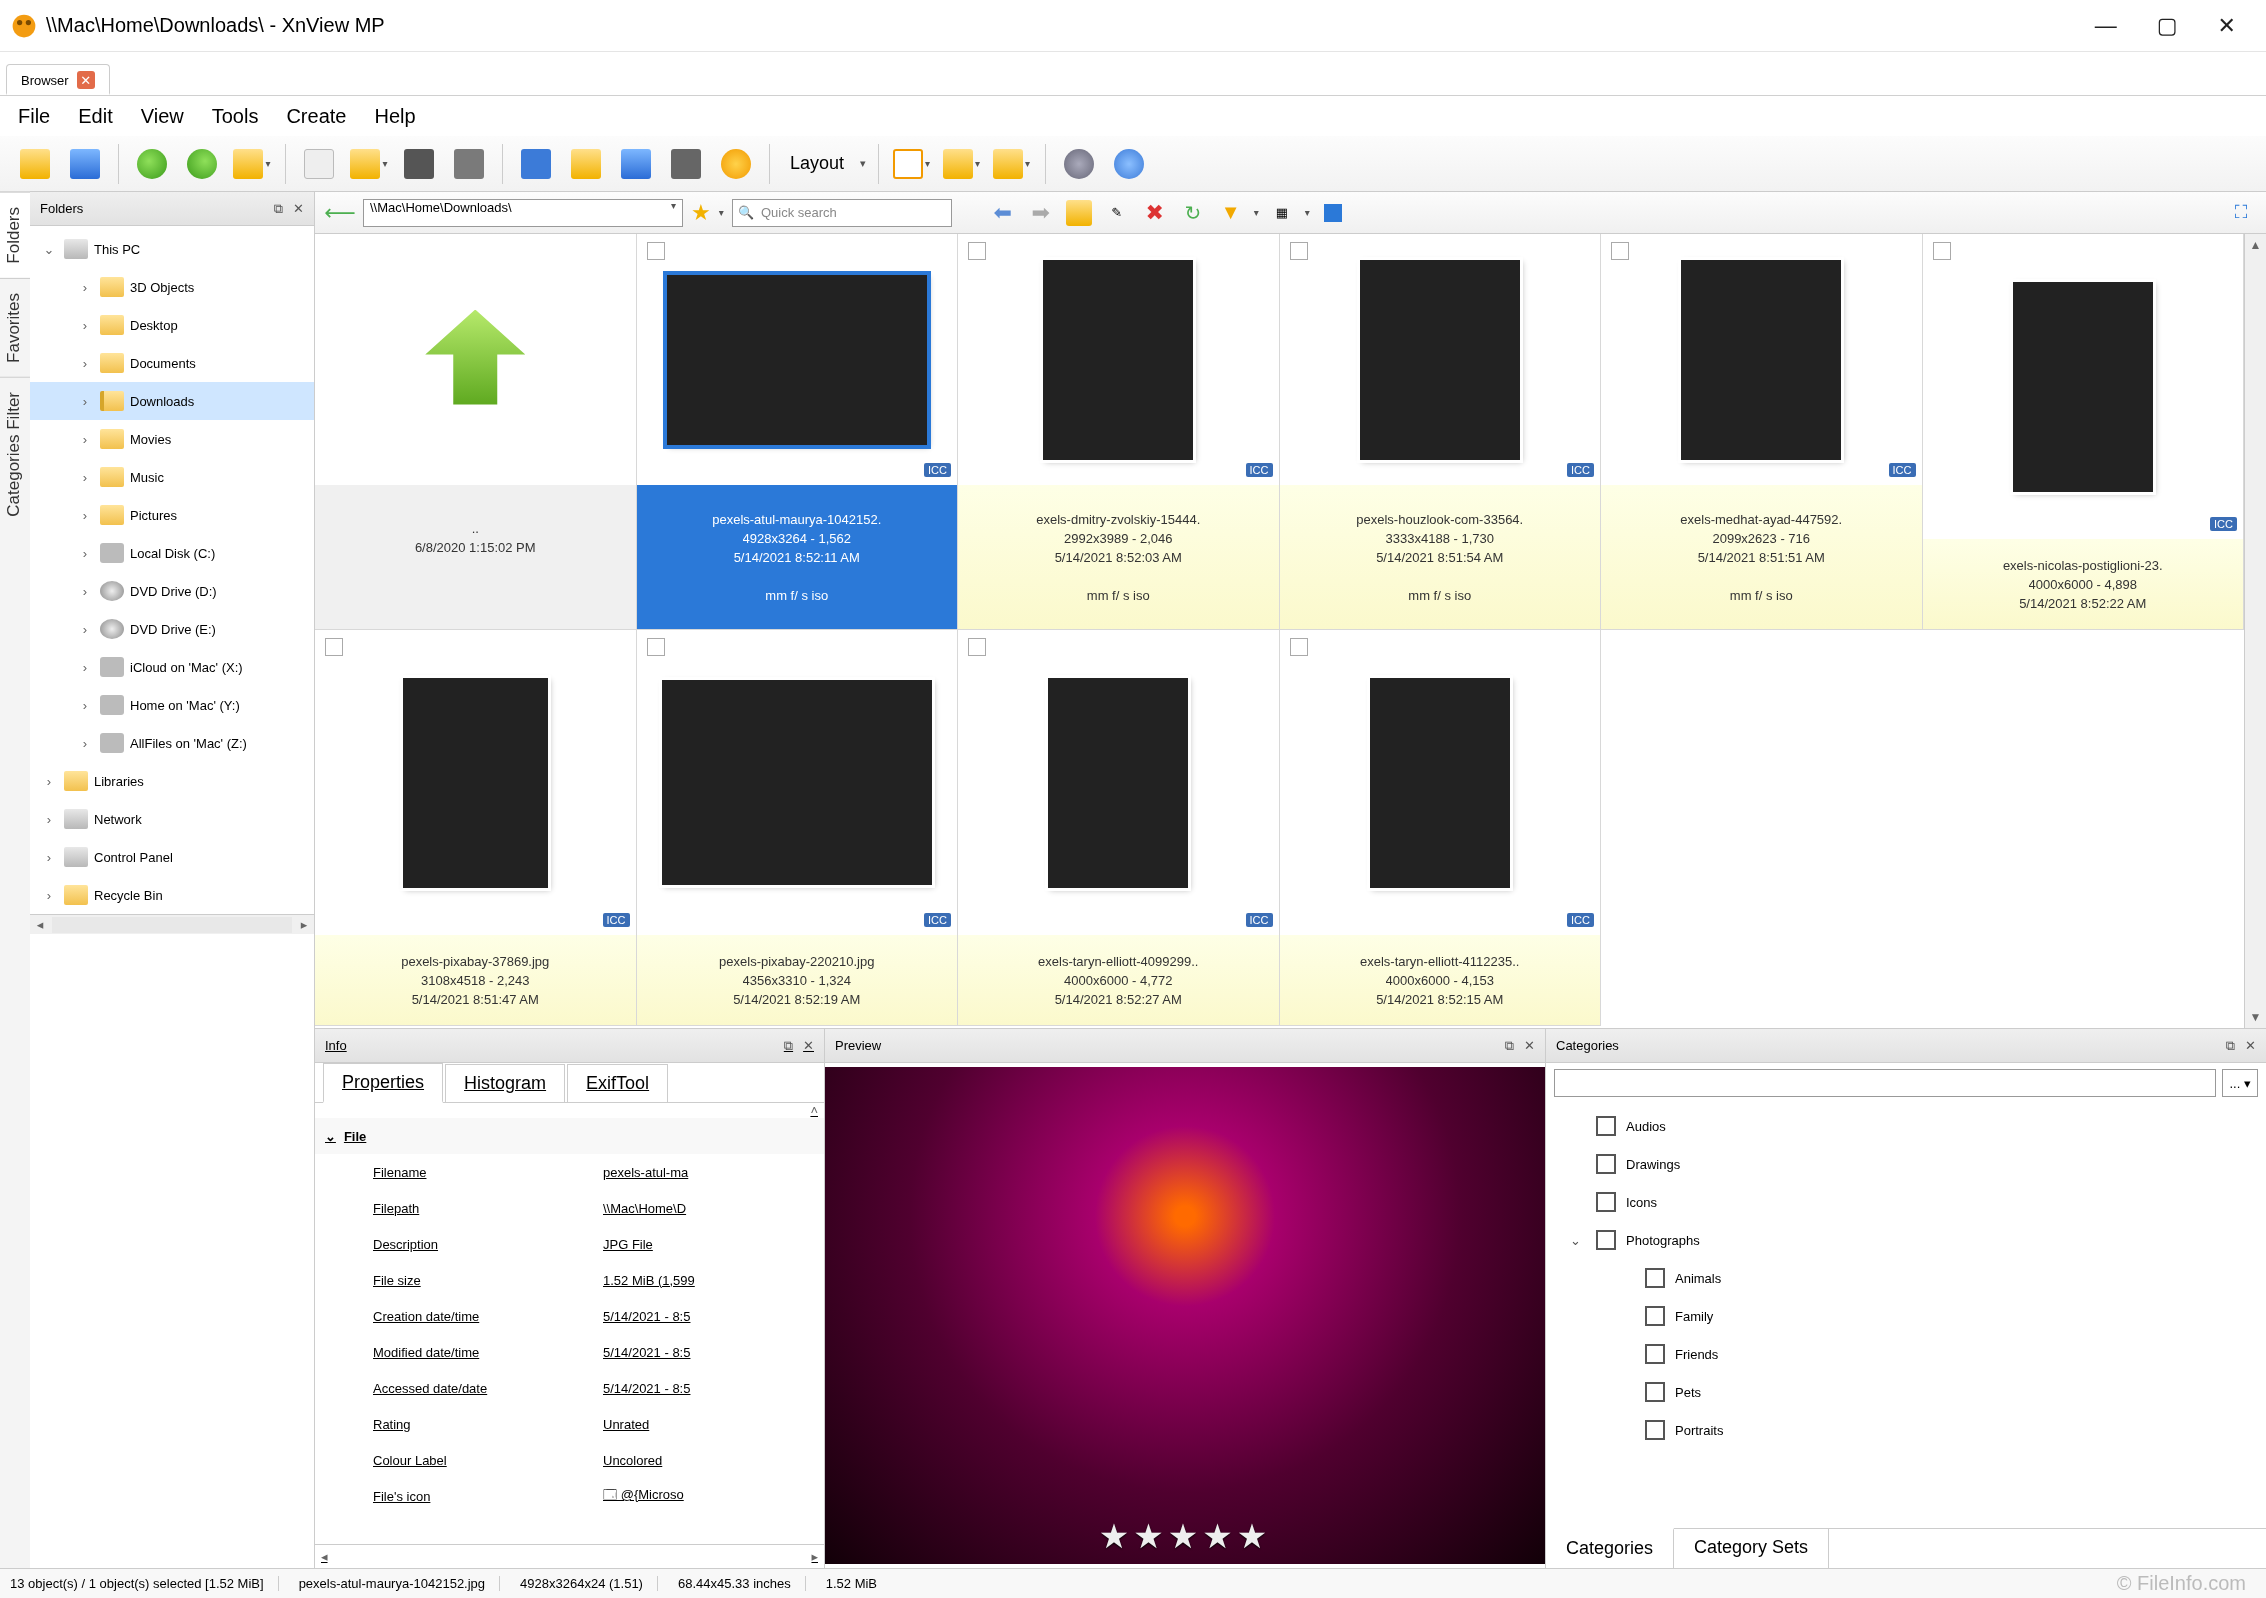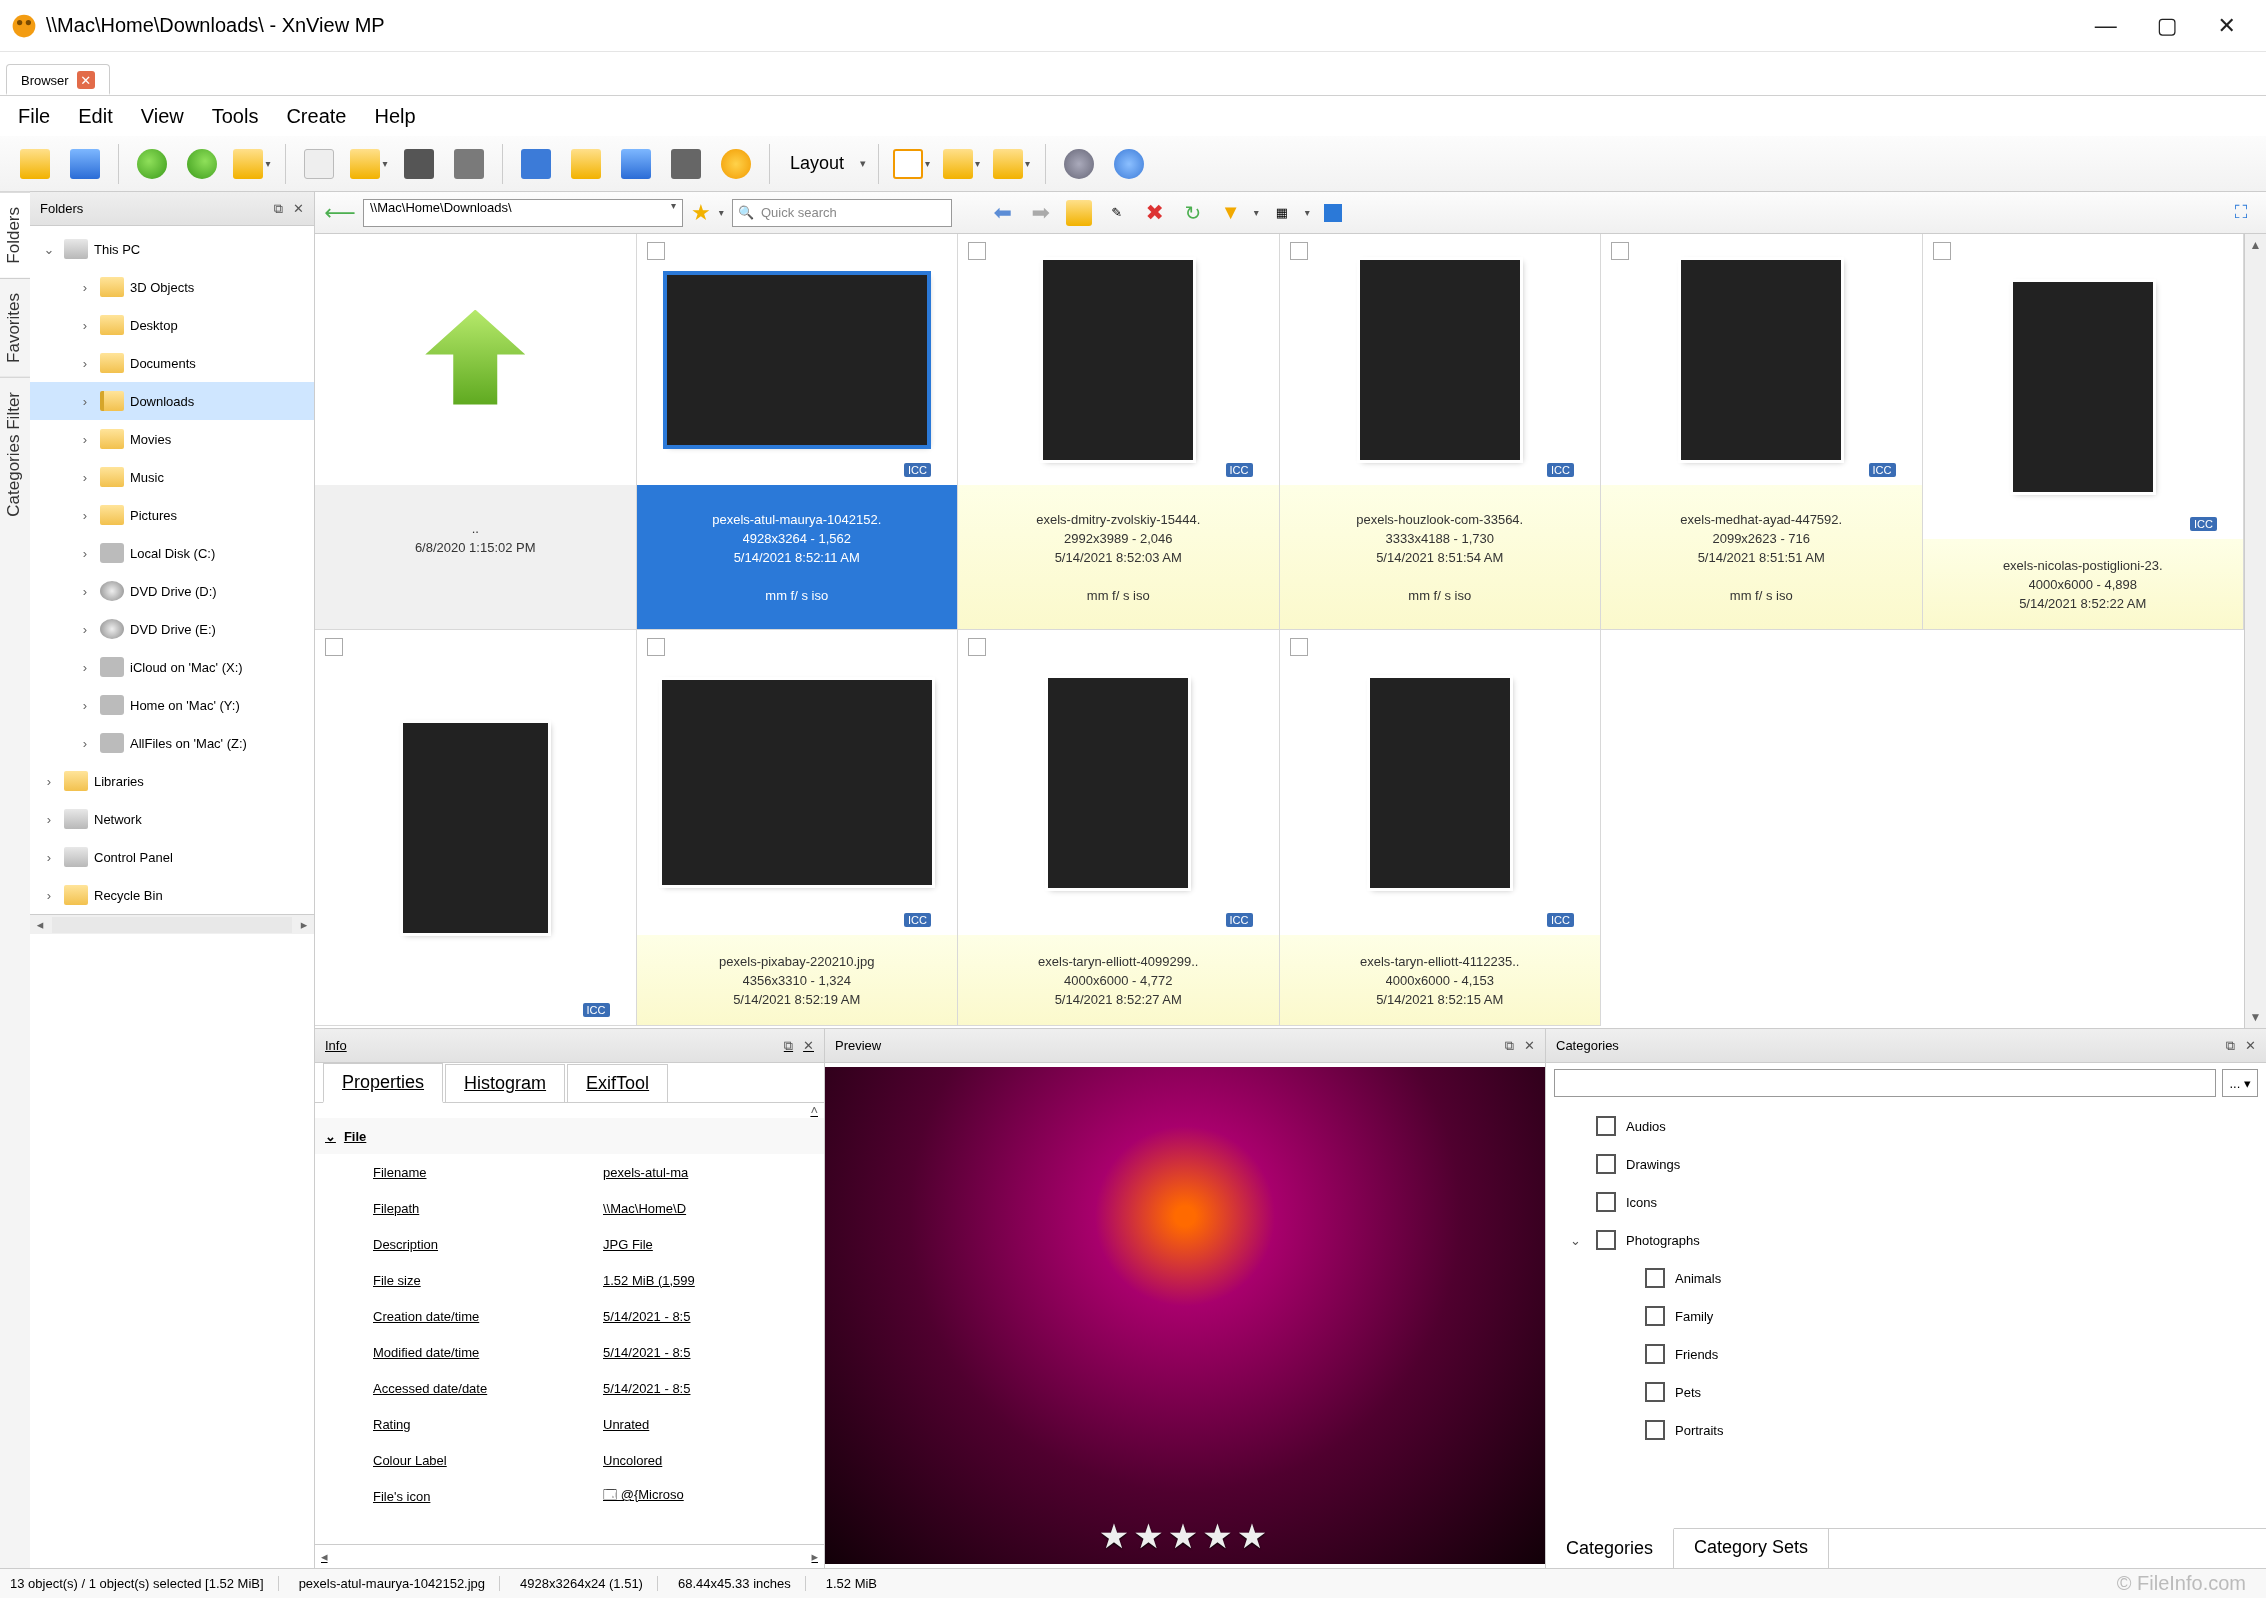--- a/index.html
+++ b/index.html
@@ -87,21 +87,21 @@
 .tree .scroll-x .st { width: 20px; text-align: center; color: #666; }
 .tree .scroll-x .tr { flex: 1; background: #e8e8e8; height: 16px; margin: 0 2px; }
 
 
 .browser { flex: 1; display: flex; flex-direction: column; }
 .thumbs-wrap { flex: 1; overflow: hidden; display: flex; }
 .thumbs { flex: 1; display: grid; grid-template-columns: repeat(6, 1fr); grid-auto-rows: 396px; overflow: auto; }
 .thumbs .cell { border-right: 1px solid #d8d8d8; border-bottom: 1px solid #d8d8d8; display: flex; flex-direction: column; position: relative; background: #fff; }
 .cell .imgbox { flex: 1; display: flex; align-items: center; justify-content: center; padding: 8px; position: relative; }
 .cell .chk { position: absolute; top: 8px; left: 10px; width: 18px; height: 18px; border: 1px solid #aaa; background: #fff; }
-.cell .icc { position: absolute; right: 26px; bottom: 112px; background: #3a6db5; color: #fff; font-size: 11px; padding: 1px 4px; border-radius: 2px; }
+.cell .icc { position: absolute; right: 6px; bottom: 112px; background: #3a6db5; color: #fff; font-size: 11px; padding: 1px 4px; border-radius: 2px; }
 .cell .thumb-img { background: #222; box-shadow: 0 0 0 3px #fff, 2px 2px 6px rgba(0,0,0,.3); }
 .cell.selected .thumb-img { outline: 4px solid #2b79d8; }
 .cell .meta { background: linear-gradient(#feffe6,#fbf9cc); display: flex; flex-direction: column; align-items: center; justify-content: center; gap: 4px; padding: 6px 4px; font-size: 18px; color: #333; height: 144px; }
 .cell.selected .meta { background: #2b79d8; color: #fff; }
 .cell .meta .line { white-space: nowrap; overflow: hidden; text-overflow: ellipsis; max-width: 100%; }
 .cell.updir .imgbox .up-arrow { width: 100px; height: 100px; background: linear-gradient(#b6e96b,#5aa61c); clip-path: polygon(50% 0, 100% 45%, 72% 45%, 72% 95%, 28% 95%, 28% 45%, 0 45%); filter: drop-shadow(0 4px 3px rgba(0,0,0,.3)); }
 .cell.updir .meta { background: #f0f0f0; height: 144px; }
 
 
 .bottom-panels { height: 540px; display: flex; border-top: 1px solid #ccc; }
@@ -508,20 +508,26 @@
     <div class="line">5/14/2021 8:52:22 AM</div>
 
   </div>
           </div>
           <div class="cell">
             <div class="imgbox">
     <span class="chk"></span>
     <div class="thumb-img th-f" style="width:145px;height:210px"></div>
     <span class="icc" style="bottom:8px">ICC</span>
   </div>
+  <div class="meta" style="height:90px">
+    <div class="line">pexels-pixabay-37869.jpg</div>
+    <div class="line">3108x4518 - 2,243</div>
+    <div class="line">5/14/2021 8:51:47 AM</div>
+
+  </div>
           </div>
           <div class="cell">
             <div class="imgbox">
     <span class="chk"></span>
     <div class="thumb-img th-g" style="width:270px;height:205px"></div>
     <span class="icc" style="bottom:8px">ICC</span>
   </div>
   <div class="meta" style="height:90px">
     <div class="line">pexels-pixabay-220210.jpg</div>
     <div class="line">4356x3310 - 1,324</div>

